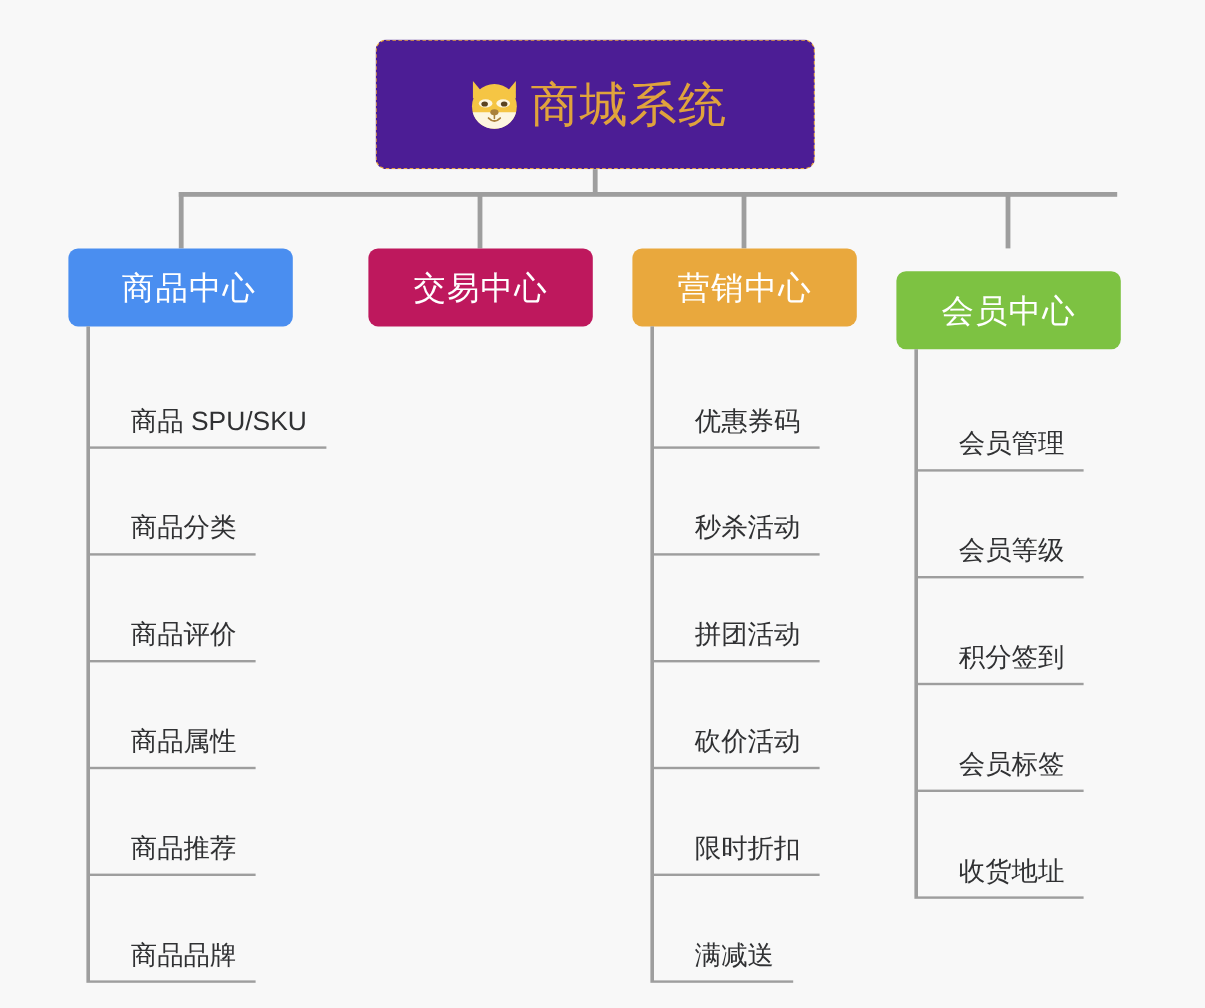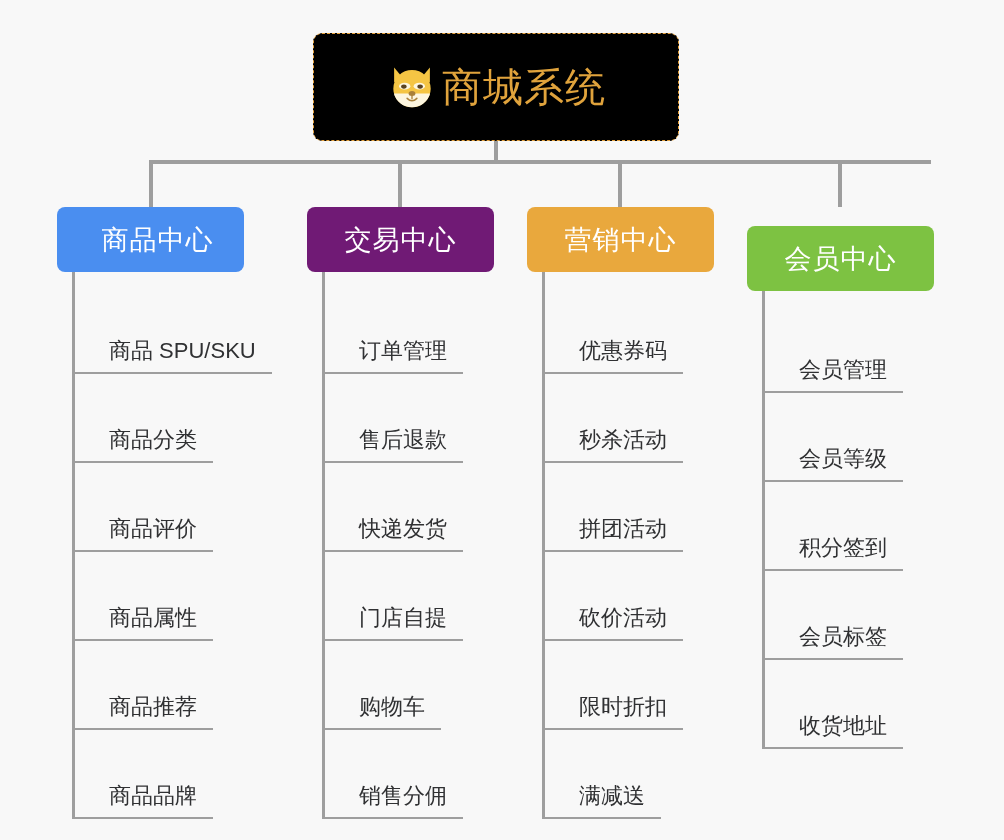--- a/index.html
+++ b/index.html
@@ -19,21 +19,21 @@
     background: #f8f8f8;
   }
 
   
   .root-node {
     position: absolute;
     left: 313px;
     top: 33px;
     width: 366px;
     height: 108px;
-    background: #000000;
+    background: #4c1d95;
     border: 1px dashed #e6a23c;
     border-radius: 9px;
     display: flex;
     align-items: center;
     justify-content: center;
     gap: 4px;
   }
   .root-emoji {
     font-size: 44px;
     line-height: 1;
@@ -176,42 +176,22 @@
       <div class="leaf">
           <span class="leaf-label">商品推荐</span>
         </div>
       <div class="leaf">
           <span class="leaf-label">商品品牌</span>
         </div>
     </div>
   </div>
 
   <div class="branch branch-2">
-    <div class="branch-header" style="background: #701a75; text-align: right;">
+    <div class="branch-header" style="background: #be185d; text-align: right;">
       <span>交易中心</span>
-    </div>
-    <div class="branch-body">
-      <div class="leaf">
-          <span class="leaf-label">订单管理</span>
-        </div>
-      <div class="leaf">
-          <span class="leaf-label">售后退款</span>
-        </div>
-      <div class="leaf">
-          <span class="leaf-label">快递发货</span>
-        </div>
-      <div class="leaf">
-          <span class="leaf-label">门店自提</span>
-        </div>
-      <div class="leaf">
-          <span class="leaf-label">购物车</span>
-        </div>
-      <div class="leaf">
-          <span class="leaf-label">销售分佣</span>
-        </div>
     </div>
   </div>
 
   <div class="branch branch-3">
     <div class="branch-header" style="background: rgb(233, 168, 61);">
       <span>营销中心</span>
     </div>
     <div class="branch-body">
       <div class="leaf">
           <span class="leaf-label">优惠券码</span>

